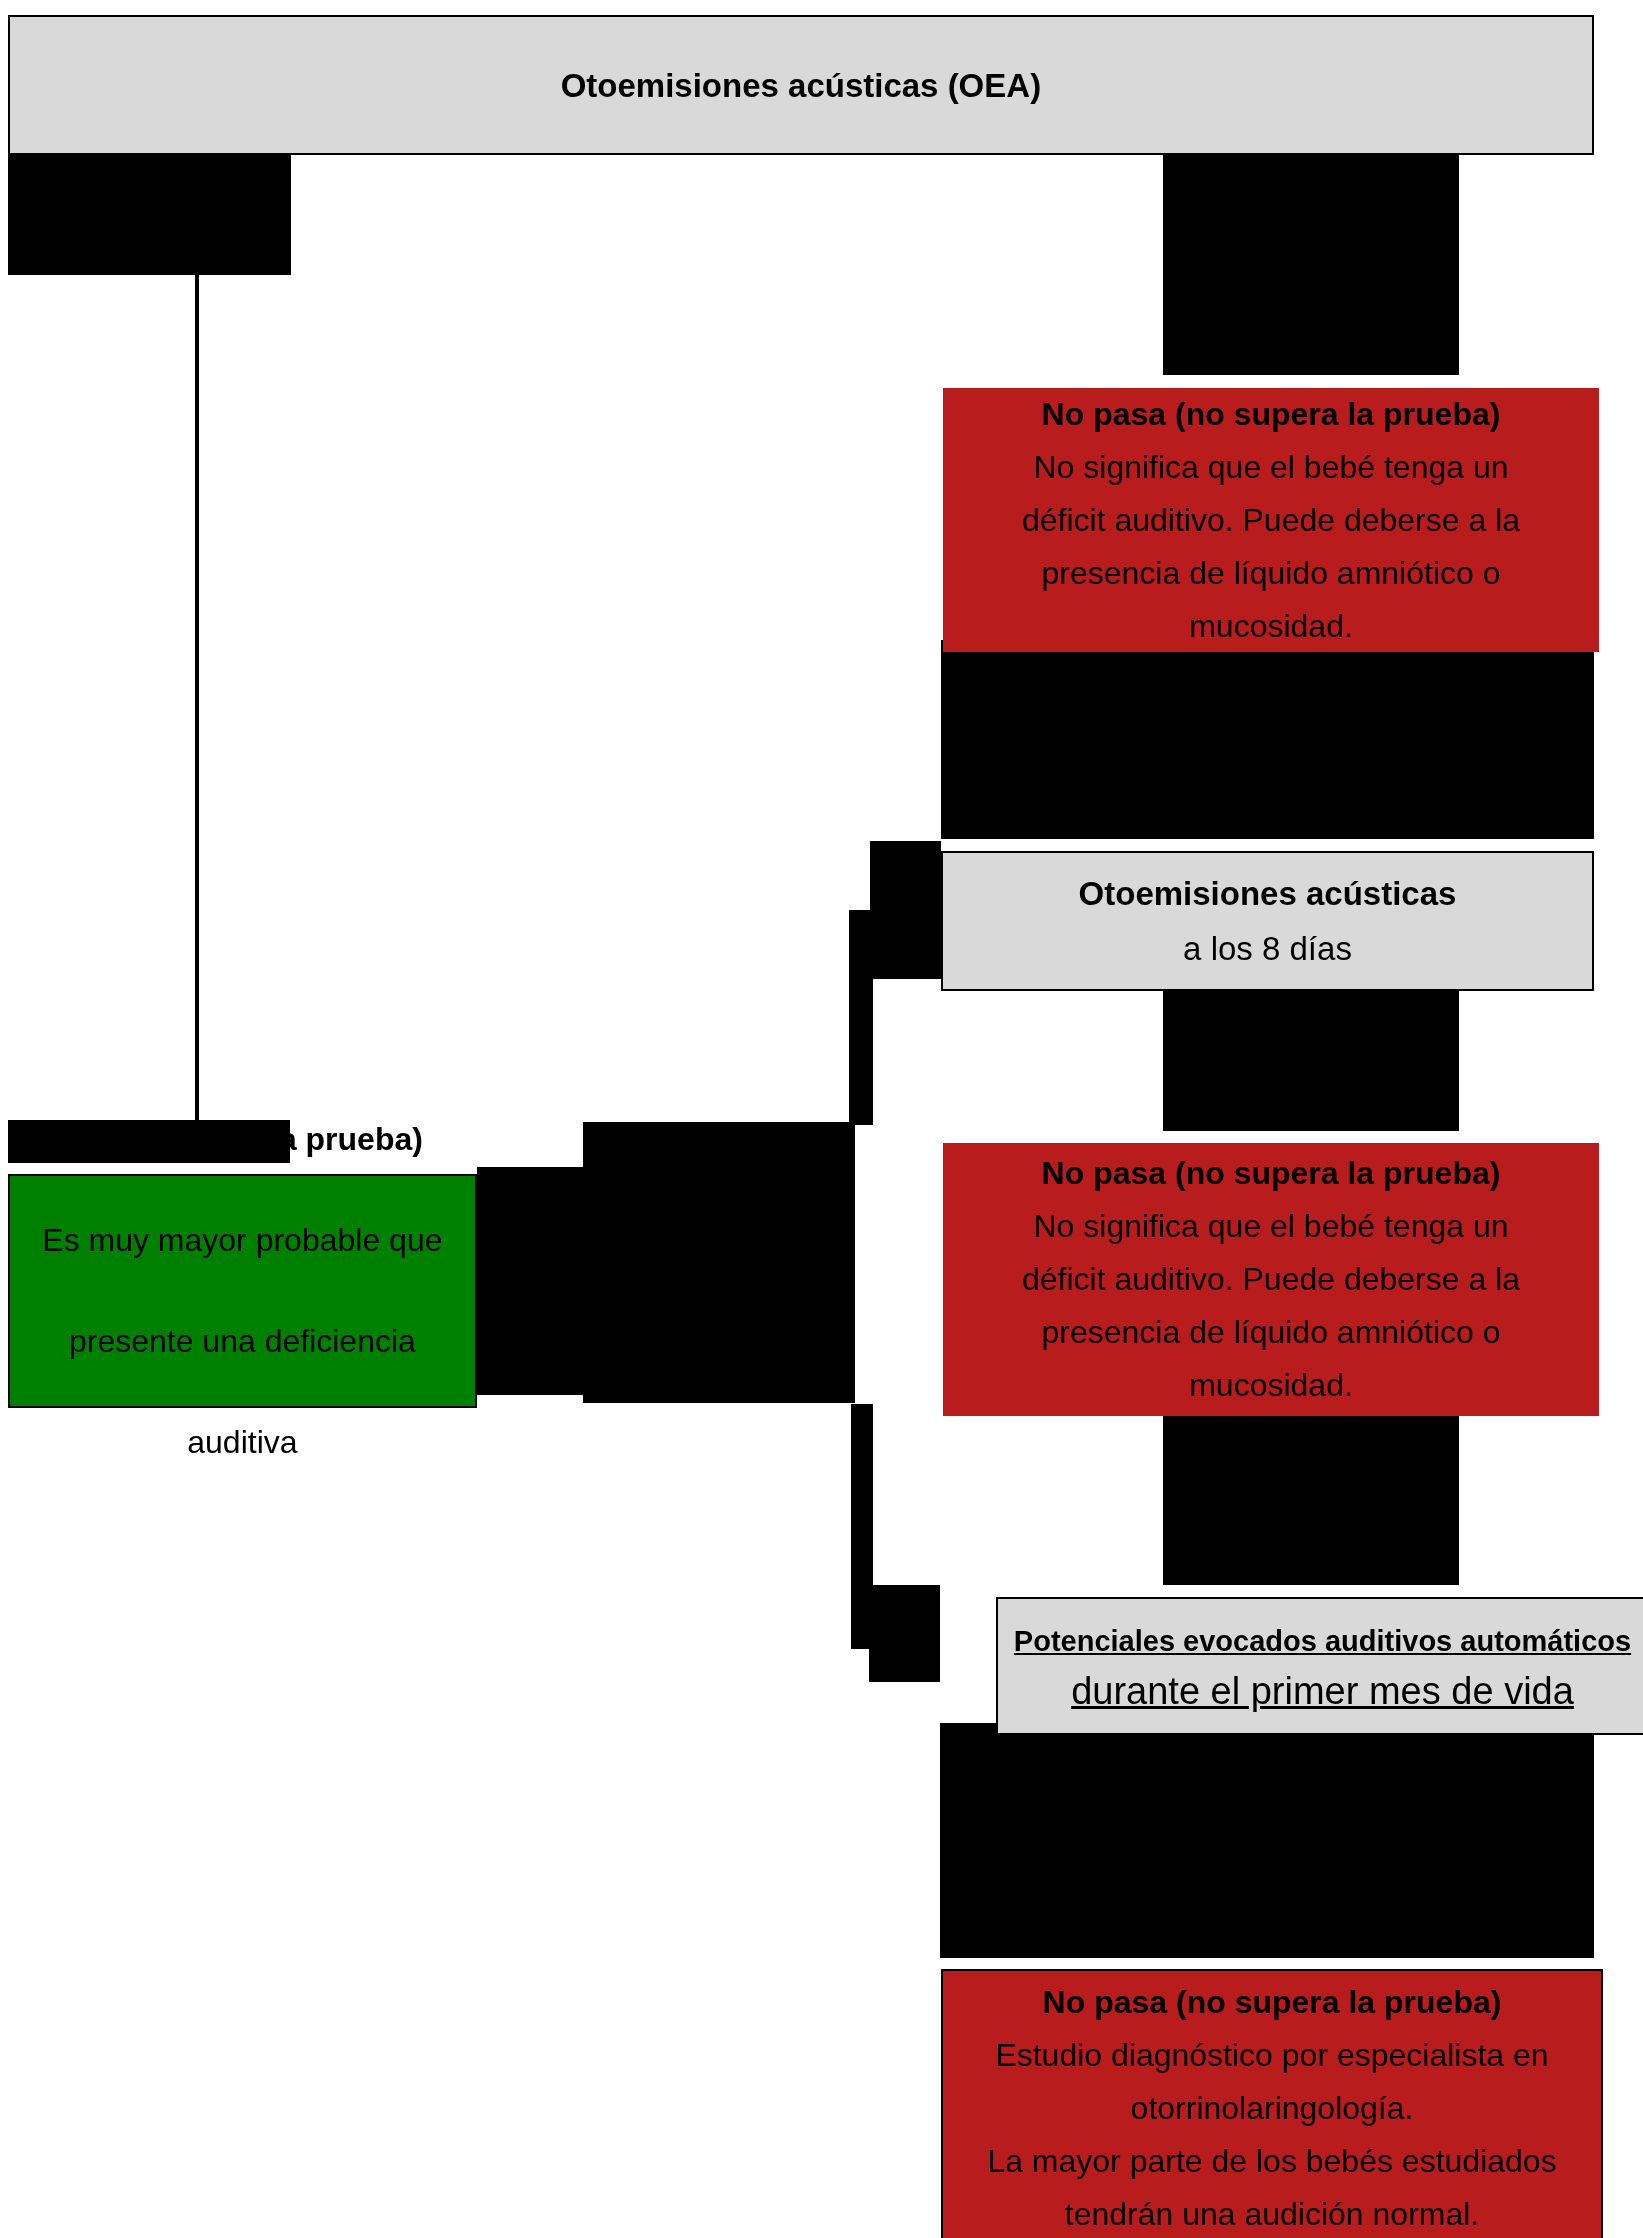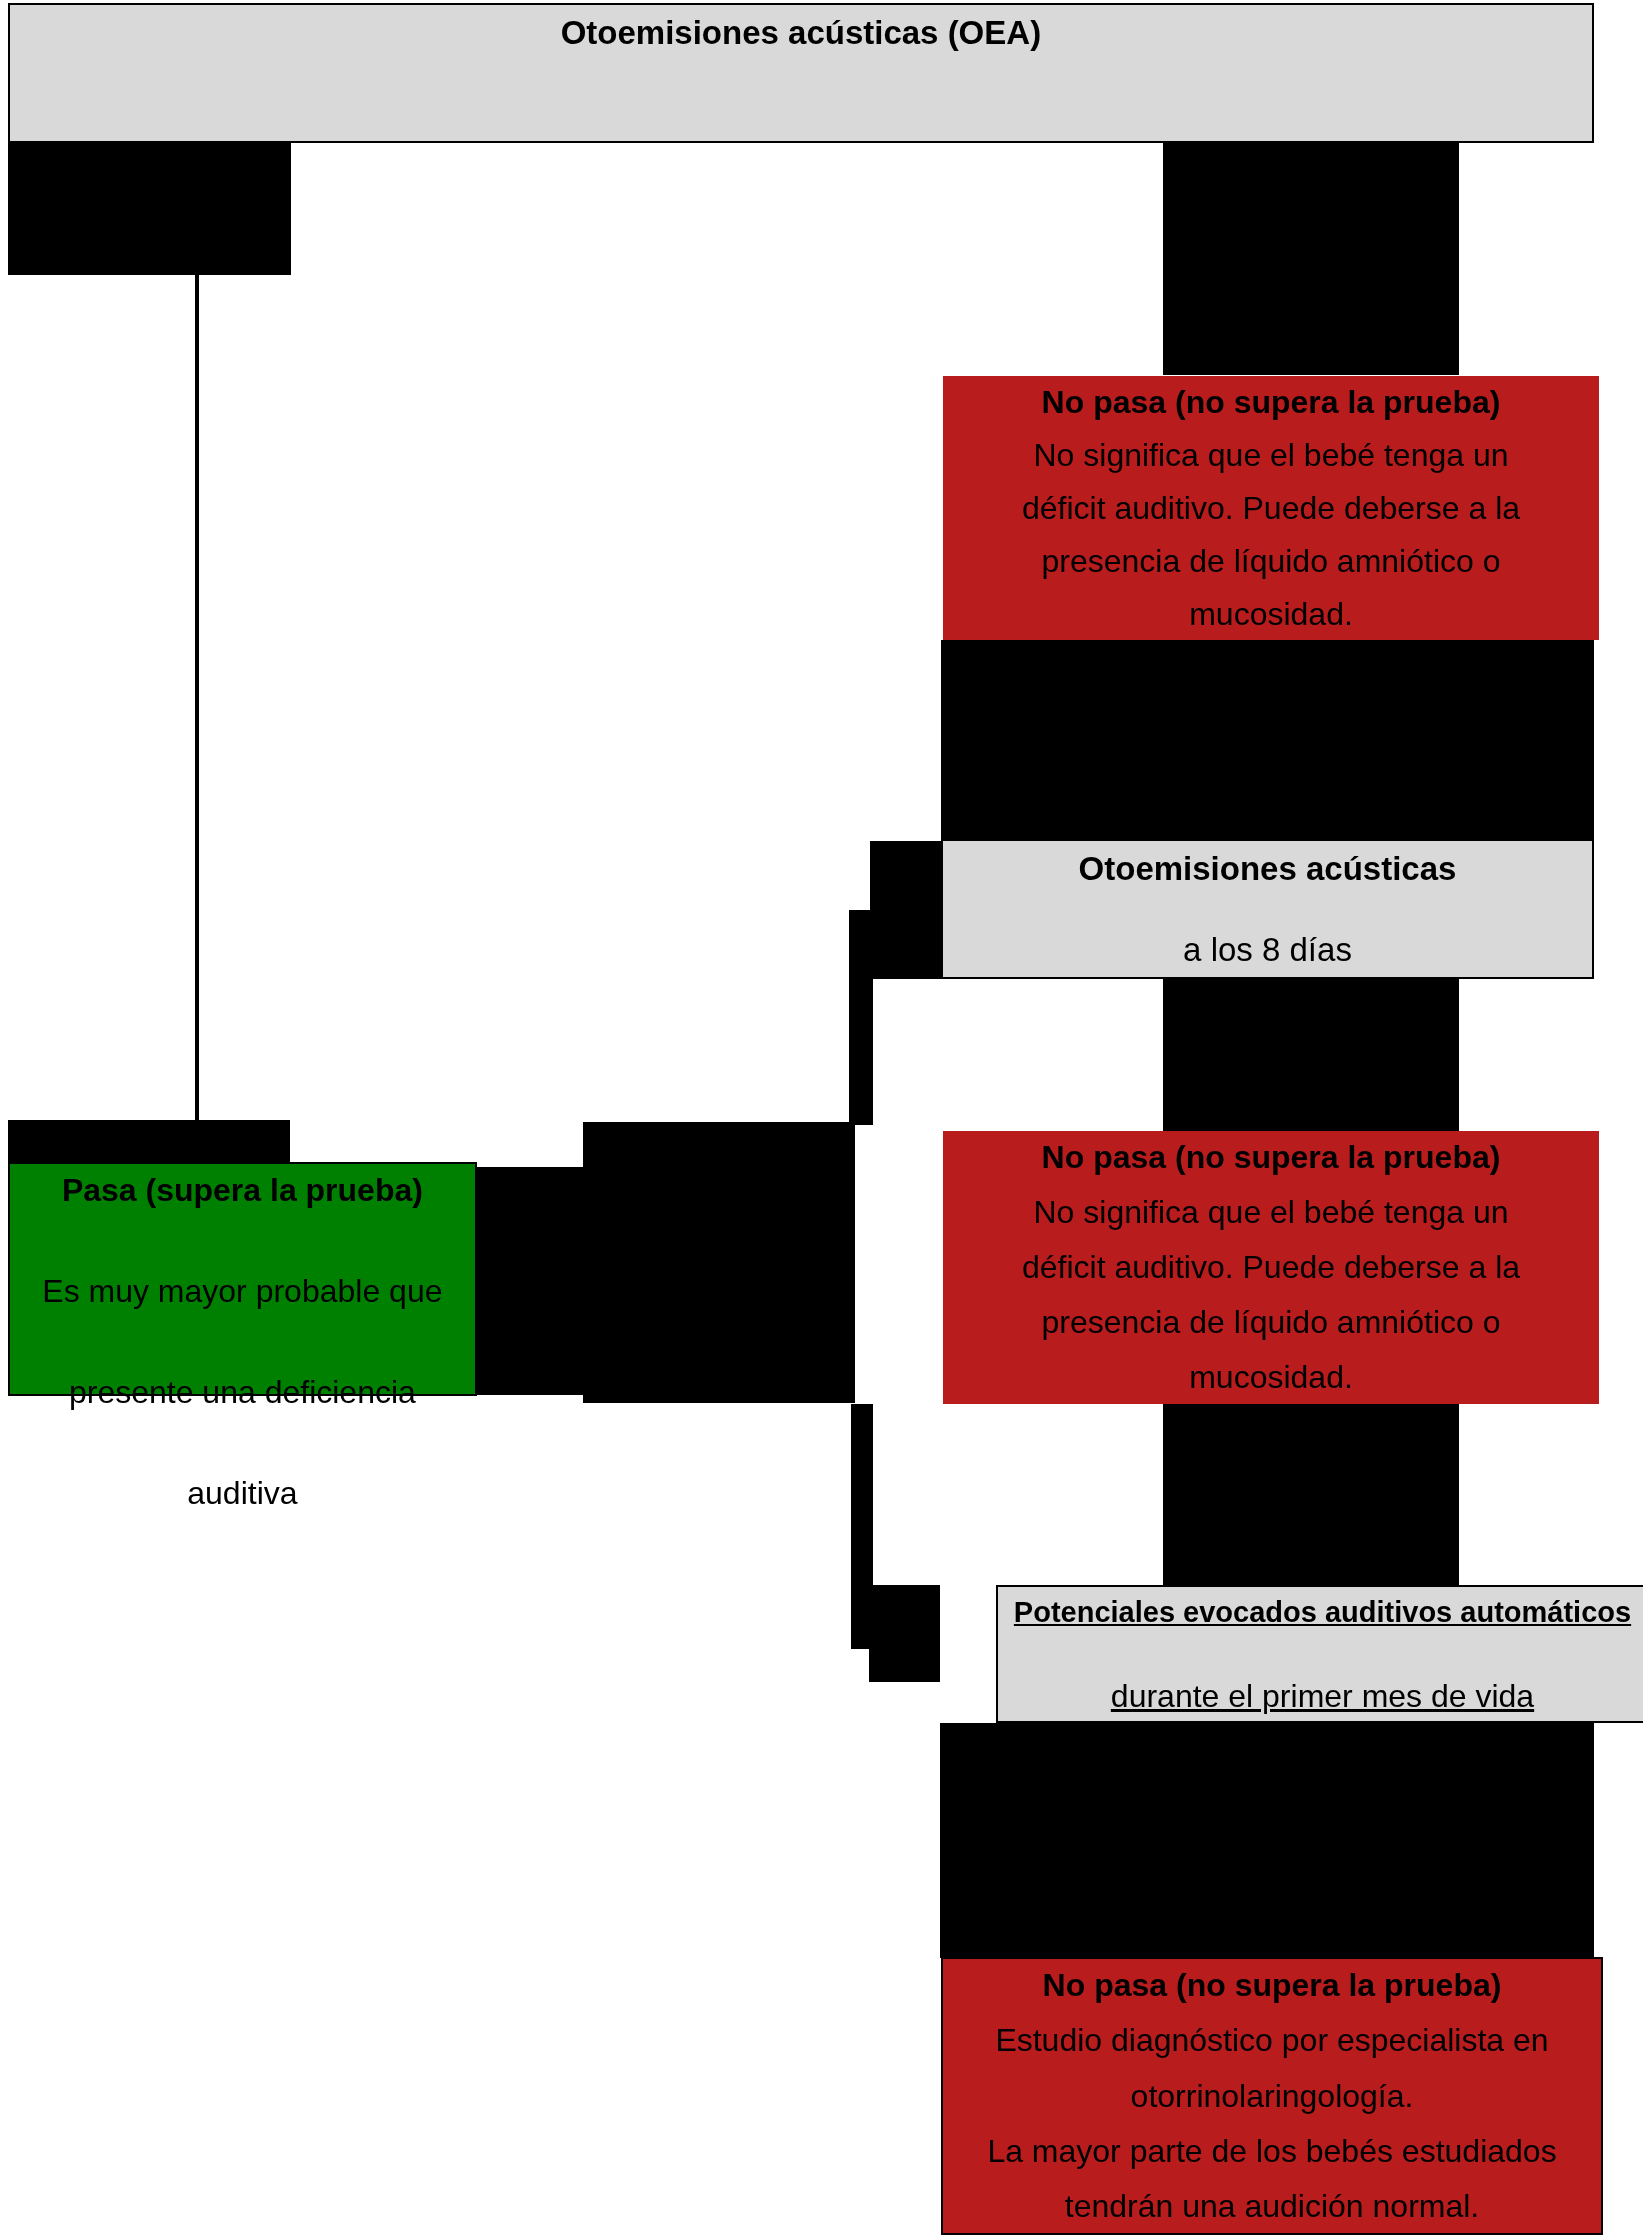--- a/index.html
+++ b/index.html
@@ -8,35 +8,36 @@
     width:1644px;height:2239px;
     background:#ffffff;
     font-family:"Liberation Sans",sans-serif;
     overflow:hidden;
   }
   .blk{position:absolute;background:#000000;}
   .vline{position:absolute;background:#000000;}
   .box{
     position:absolute;
     display:flex;flex-direction:column;
-    justify-content:space-between;align-items:center;
+    justify-content:center;align-items:center;
     text-align:center;color:#000000;
     box-sizing:border-box;
+    margin-top:12px;
   }
   .box .line{white-space:nowrap;}
   .gray{background:#d9d9d9;border:2.4px solid #000000;}
   .green{background:#008000;border:2.4px solid #000000;gap:48px;}
   .red{background:#b91c1c;}
   .red.bordered{border:2.4px solid #000000;}
   .t-title{font-weight:bold;font-size:33px;line-height:55px;}
   .t-sub{font-size:33px;line-height:55px;}
   .node-text{font-size:32px;line-height:53px;}
   .node-text.b{font-weight:bold;}
   .peaa-title{font-weight:bold;font-size:29px;line-height:50px;}
-  .peaa-sub{font-size:32px;line-height:50px;}
+  .peaa-sub{font-size:38px;line-height:50px;}
 </style>
 </head>
 <body>
 
 <div id="stage">
 
   <div class="blk" style="left:7.9px;top:143px;width:283px;height:132px;"></div>
   <div class="vline" style="left:195px;top:275px;width:3.9px;height:848px;"></div>
   <div class="blk" style="left:7.9px;top:1120px;width:282px;height:43px;"></div>
 

